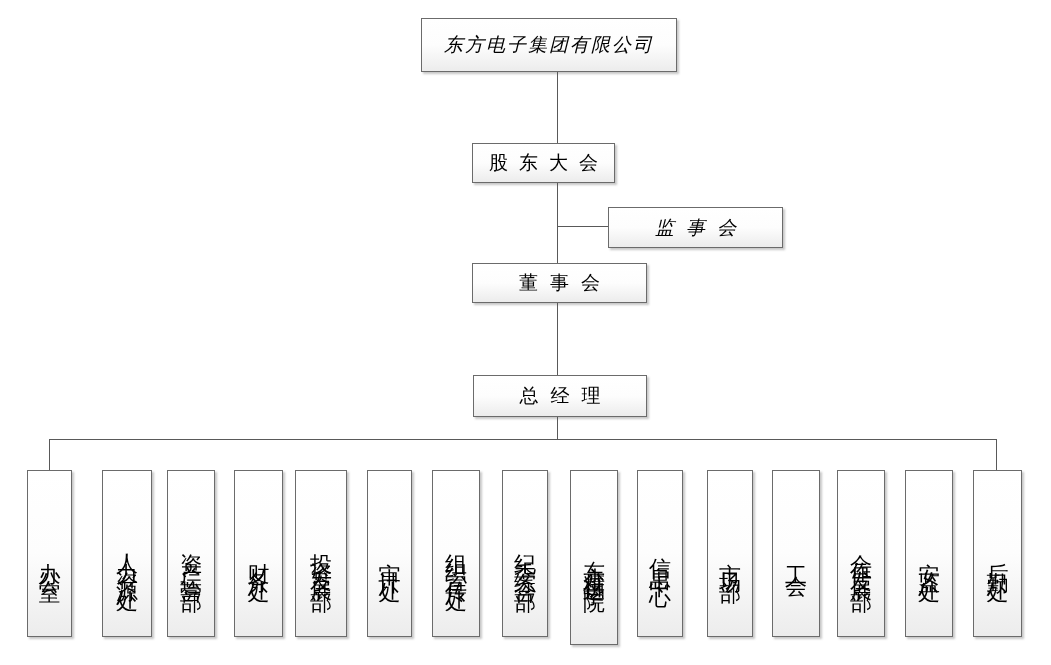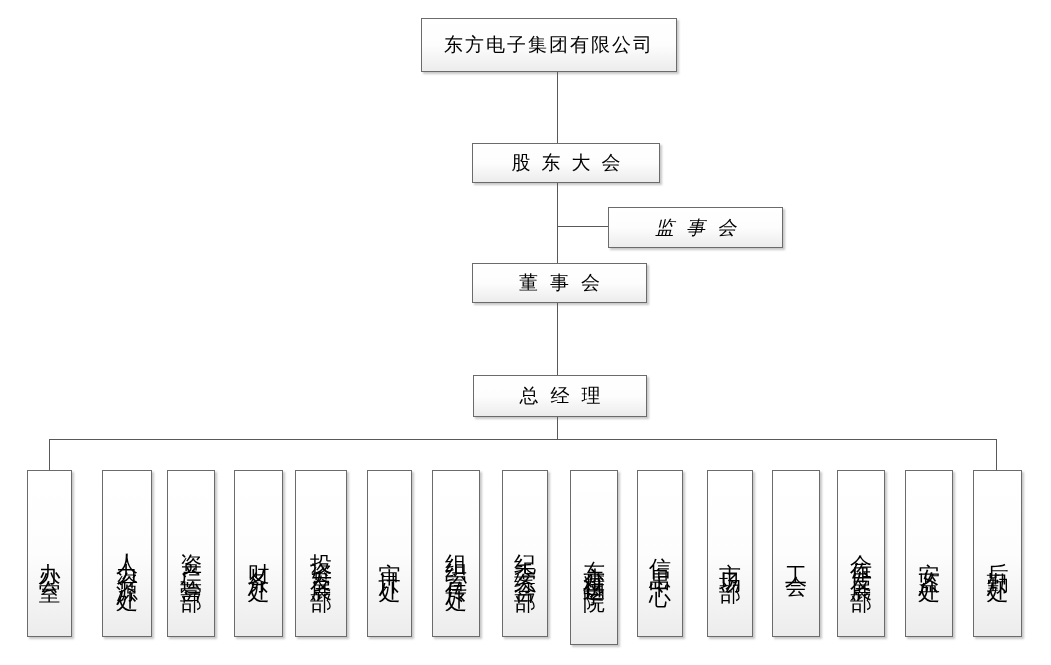--- a/index.html
+++ b/index.html
@@ -27,22 +27,22 @@
     align-items: center;
     justify-content: center;
     text-align: center;
   }
   .box span {
     display: block;
     line-height: 1.15;
     white-space: nowrap;
   }
   #box-company      { left: 421px; top: 18px;  width: 256px; height: 54px; }
-  #box-company span { font-size: 19px; letter-spacing: 2px; }
-  #box-shareholders { left: 472px; top: 143px; width: 188px; height: 40px; }
+  #box-company span { font-size: 19px; letter-spacing: 2px; font-style: italic; }
+  #box-shareholders { left: 472px; top: 143px; width: 143px; height: 40px; }
   #box-supervisory  { left: 608px; top: 207px; width: 175px; height: 41px; font-style: italic; }
   #box-directors    { left: 472px; top: 263px; width: 175px; height: 40px; }
   #box-gm           { left: 473px; top: 375px; width: 174px; height: 42px; }
   #box-shareholders span { font-size: 19px; letter-spacing: 11px; margin-right: -11px; }
   #box-supervisory span,
   #box-directors span,
   #box-gm span      { font-size: 19px; letter-spacing: 12px; margin-right: -12px; }
 
   
   .dept {

